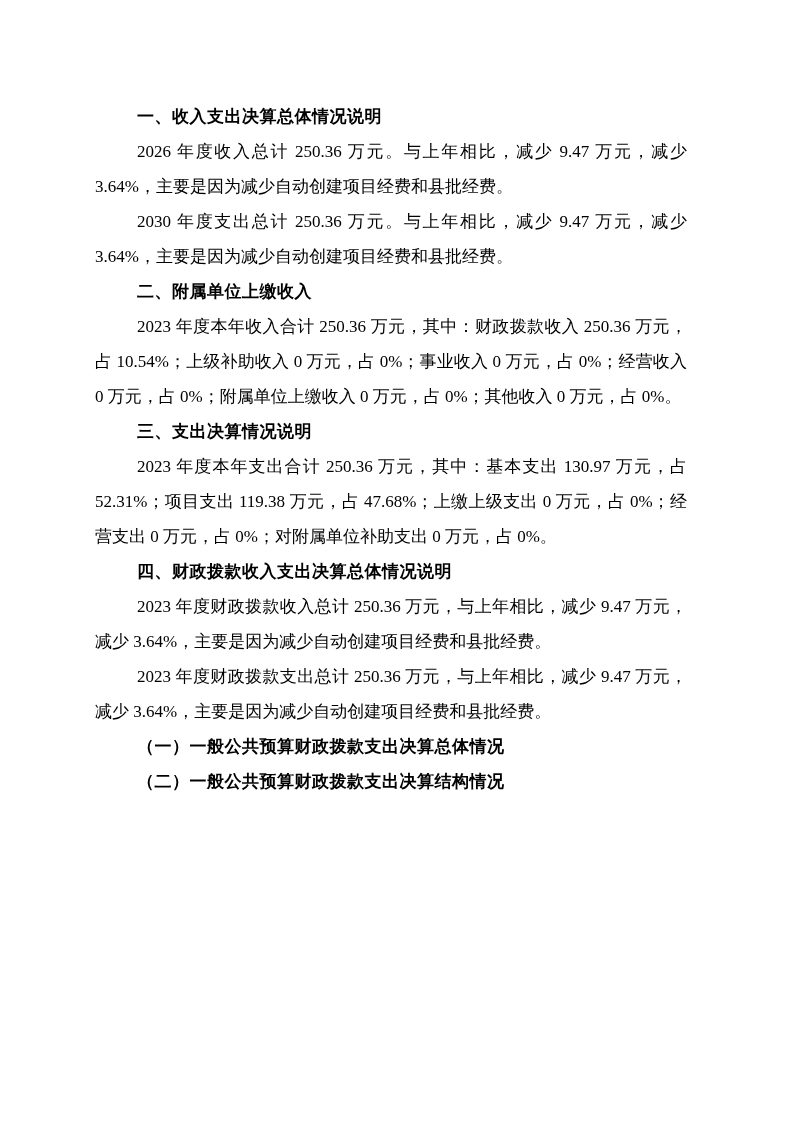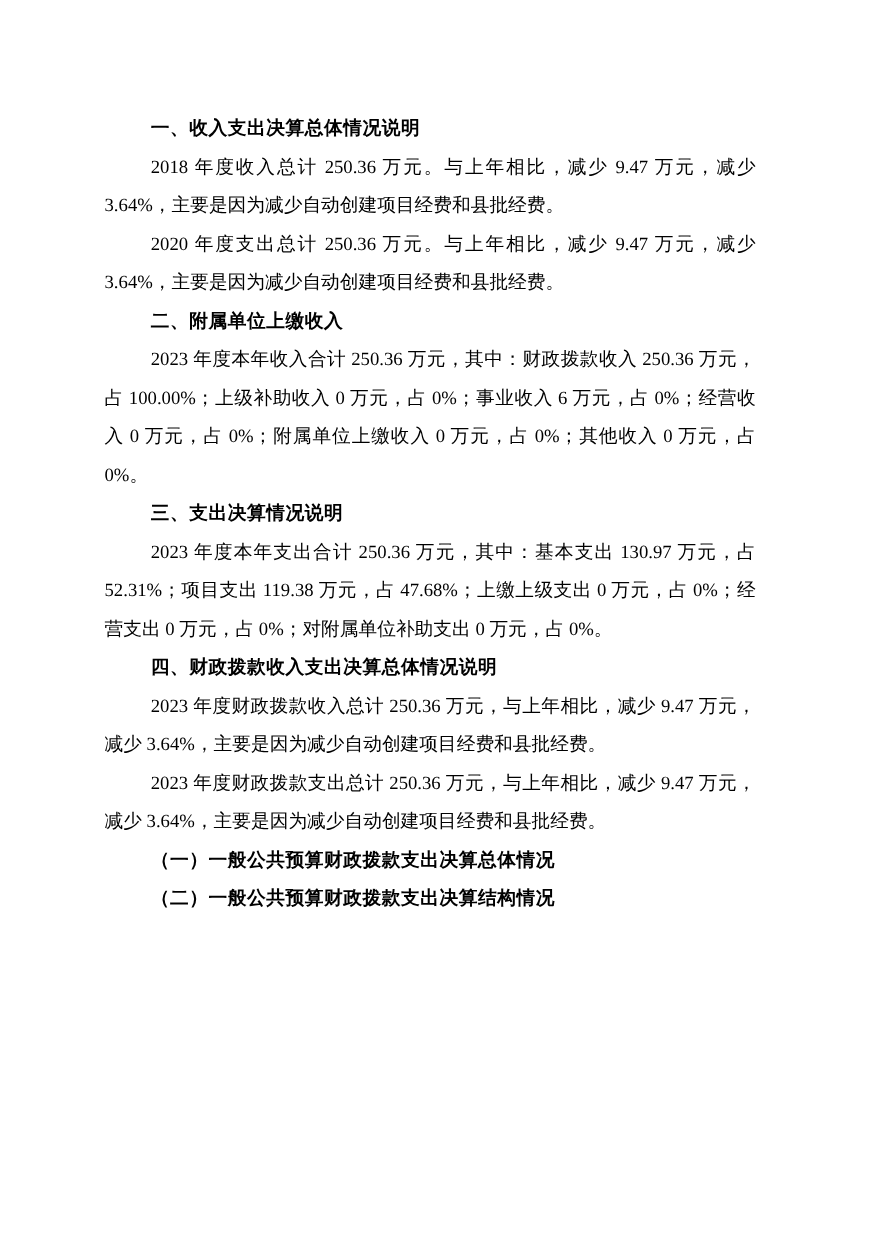--- a/index.html
+++ b/index.html
@@ -38,24 +38,24 @@
     text-indent: 42px;
     text-align: justify;
     text-justify: inter-character;
   }
 </style>
 </head>
 <body>
 
 <div class="page">
   <p class="block heading">一、收入支出决算总体情况说明</p>
-  <p class="block para">2018 年度收入总计 250.36 万元。与上年相比，减少 9.47 万元，减少 3.64%，主要是因为减少自动创建项目经费和县批经费。</p>
-  <p class="block para">2020 年度支出总计 250.36 万元。与上年相比，减少 9.47 万元，减少 3.64%，主要是因为减少自动创建项目经费和县批经费。</p>
+  <p class="block para">2026 年度收入总计 250.36 万元。与上年相比，减少 9.47 万元，减少 3.64%，主要是因为减少自动创建项目经费和县批经费。</p>
+  <p class="block para">2030 年度支出总计 250.36 万元。与上年相比，减少 9.47 万元，减少 3.64%，主要是因为减少自动创建项目经费和县批经费。</p>
   <p class="block heading">二、附属单位上缴收入</p>
-  <p class="block para">2023 年度本年收入合计 250.36 万元，其中：财政拨款收入 250.36 万元，占 100.00%；上级补助收入 0 万元，占 0%；事业收入 6 万元，占 0%；经营收入 0 万元，占 0%；附属单位上缴收入 0 万元，占 0%；其他收入 0 万元，占 0%。</p>
+  <p class="block para">2023 年度本年收入合计 250.36 万元，其中：财政拨款收入 250.36 万元，占 10.54%；上级补助收入 0 万元，占 0%；事业收入 0 万元，占 0%；经营收入 0 万元，占 0%；附属单位上缴收入 0 万元，占 0%；其他收入 0 万元，占 0%。</p>
   <p class="block heading">三、支出决算情况说明</p>
   <p class="block para">2023 年度本年支出合计 250.36 万元，其中：基本支出 130.97 万元，占 52.31%；项目支出 119.38 万元，占 47.68%；上缴上级支出 0 万元，占 0%；经营支出 0 万元，占 0%；对附属单位补助支出 0 万元，占 0%。</p>
   <p class="block heading">四、财政拨款收入支出决算总体情况说明</p>
   <p class="block para">2023 年度财政拨款收入总计 250.36 万元，与上年相比，减少 9.47 万元，减少 3.64%，主要是因为减少自动创建项目经费和县批经费。</p>
   <p class="block para">2023 年度财政拨款支出总计 250.36 万元，与上年相比，减少 9.47 万元，减少 3.64%，主要是因为减少自动创建项目经费和县批经费。</p>
   <p class="block heading">（一）一般公共预算财政拨款支出决算总体情况</p>
   <p class="block heading">（二）一般公共预算财政拨款支出决算结构情况</p>
 </div>
 
 </body></html>

